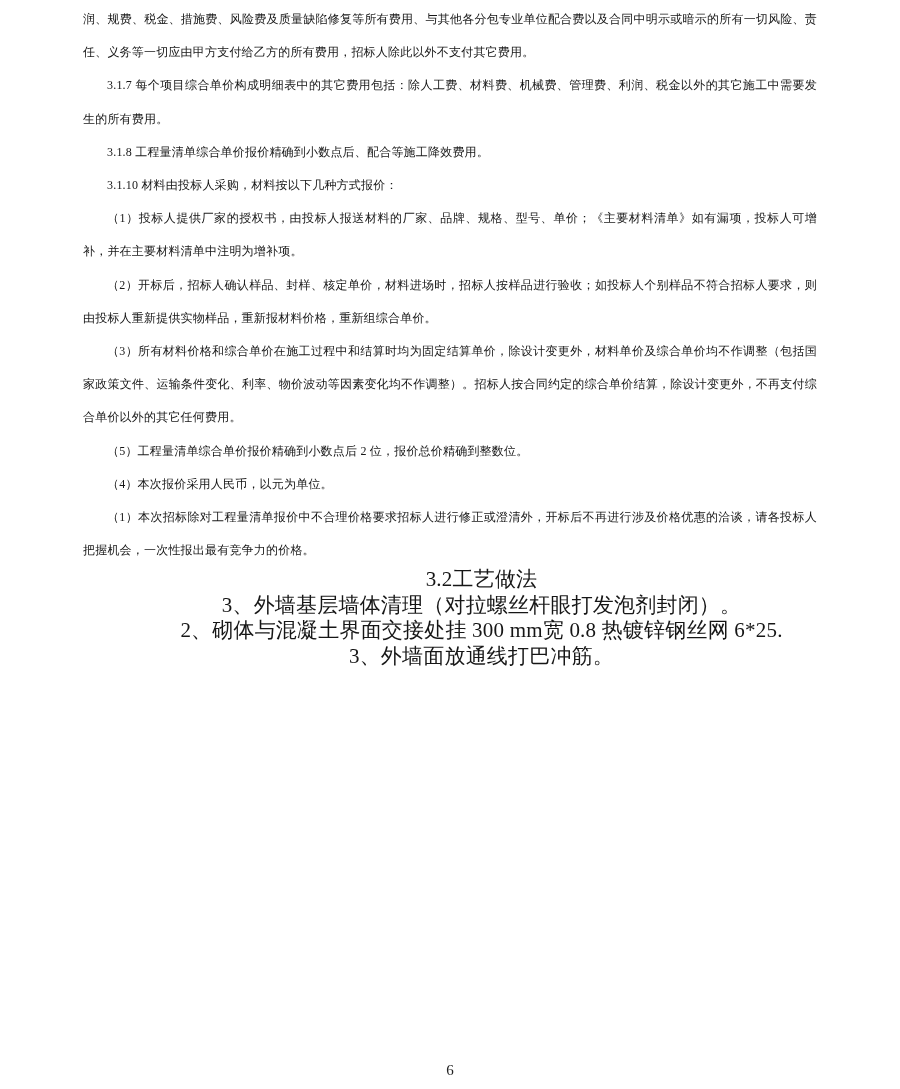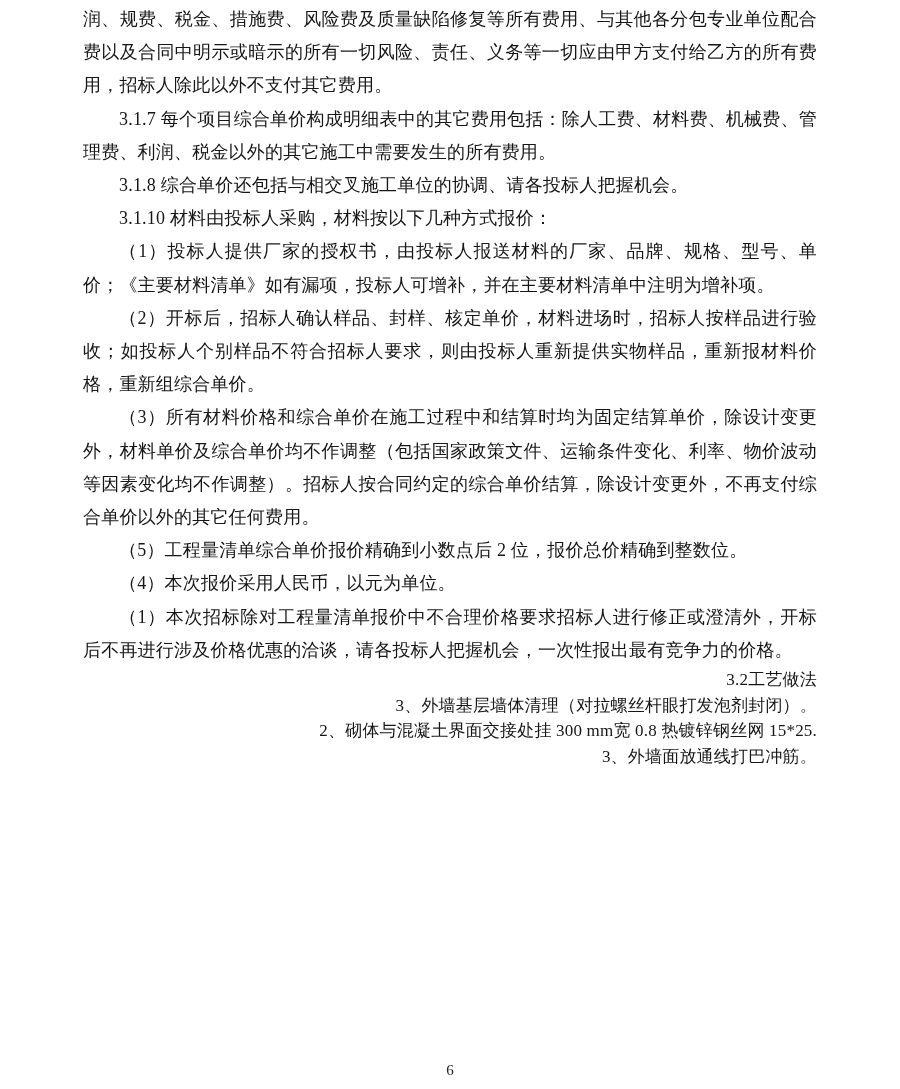--- a/index.html
+++ b/index.html
@@ -27,61 +27,61 @@
     position: absolute;
     top: 3px;
     left: 83px;
     width: 734px;
   }
   .doc-body p {
     margin: 0;
     padding: 0;
   }
   .para-body {
-    font-size: 18px;
+    font-size: 12px;
     line-height: 33.2px;
     text-align: justify;
     text-justify: inter-ideograph;
     text-indent: 2em;
     letter-spacing: 0.2px;
   }
   .para-flush {
     text-indent: 0;
   }
   .para-tight {
-    font-size: 17px;
+    font-size: 21px;
     line-height: 25.5px;
-    text-align: right;
+    text-align: center;
     text-indent: 3em;
     letter-spacing: 0.2px;
   }
   .page-footer {
     position: absolute;
     top: 1062px;
     left: 0;
     width: 900px;
     text-align: center;
     font-size: 15px;
     color: #222222;
   }
 </style>
 </head>
 <body>
 
 <div class="doc-page">
   <div class="doc-body">
       <p class="para-body para-flush">润、规费、税金、措施费、风险费及质量缺陷修复等所有费用、与其他各分包专业单位配合费以及合同中明示或暗示的所有一切风险、责任、义务等一切应由甲方支付给乙方的所有费用，招标人除此以外不支付其它费用。</p>
       <p class="para-body">3.1.7 每个项目综合单价构成明细表中的其它费用包括：除人工费、材料费、机械费、管理费、利润、税金以外的其它施工中需要发生的所有费用。</p>
-      <p class="para-body">3.1.8 综合单价还包括与相交叉施工单位的协调、请各投标人把握机会。</p>
+      <p class="para-body">3.1.8 工程量清单综合单价报价精确到小数点后、配合等施工降效费用。</p>
       <p class="para-body">3.1.10 材料由投标人采购，材料按以下几种方式报价：</p>
       <p class="para-body">（1）投标人提供厂家的授权书，由投标人报送材料的厂家、品牌、规格、型号、单价；《主要材料清单》如有漏项，投标人可增补，并在主要材料清单中注明为增补项。</p>
       <p class="para-body">（2）开标后，招标人确认样品、封样、核定单价，材料进场时，招标人按样品进行验收；如投标人个别样品不符合招标人要求，则由投标人重新提供实物样品，重新报材料价格，重新组综合单价。</p>
       <p class="para-body">（3）所有材料价格和综合单价在施工过程中和结算时均为固定结算单价，除设计变更外，材料单价及综合单价均不作调整（包括国家政策文件、运输条件变化、利率、物价波动等因素变化均不作调整）。招标人按合同约定的综合单价结算，除设计变更外，不再支付综合单价以外的其它任何费用。</p>
       <p class="para-body">（5）工程量清单综合单价报价精确到小数点后 2 位，报价总价精确到整数位。</p>
       <p class="para-body">（4）本次报价采用人民币，以元为单位。</p>
       <p class="para-body">（1）本次招标除对工程量清单报价中不合理价格要求招标人进行修正或澄清外，开标后不再进行涉及价格优惠的洽谈，请各投标人把握机会，一次性报出最有竞争力的价格。</p>
       <p class="para-tight">3.2工艺做法</p>
       <p class="para-tight">3、外墙基层墙体清理（对拉螺丝杆眼打发泡剂封闭）。</p>
-      <p class="para-tight">2、砌体与混凝土界面交接处挂 300 mm宽 0.8 热镀锌钢丝网 15*25.</p>
+      <p class="para-tight">2、砌体与混凝土界面交接处挂 300 mm宽 0.8 热镀锌钢丝网 6*25.</p>
       <p class="para-tight">3、外墙面放通线打巴冲筋。</p>
     </div>
   <div class="page-footer">6</div>
 </div>
 
 </body></html>

